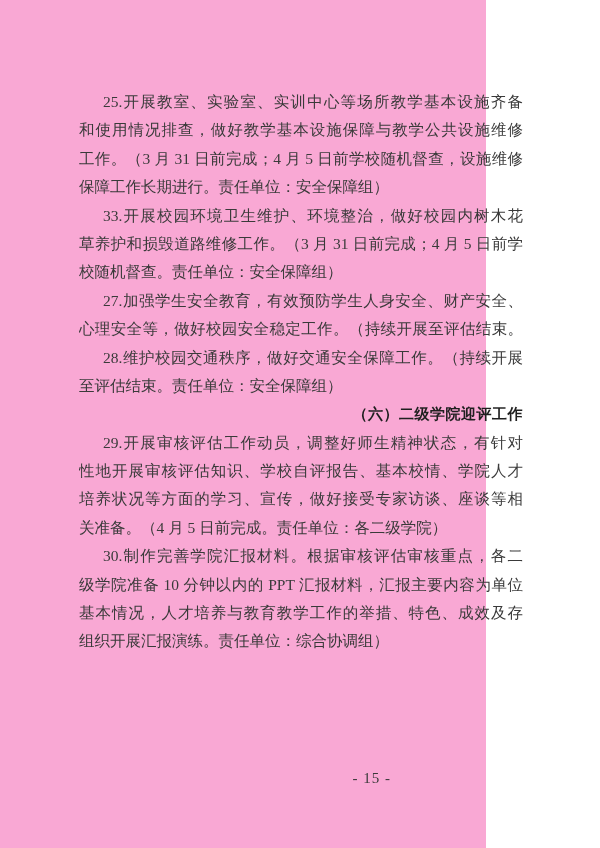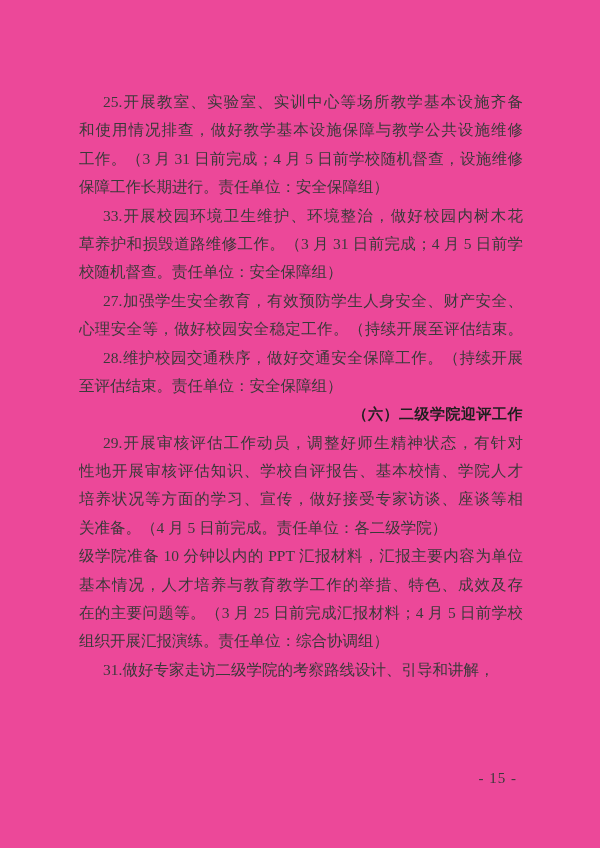--- a/index.html
+++ b/index.html
@@ -5,23 +5,23 @@
   html, body {
     margin: 0;
     padding: 0;
     width: 600px;
     height: 848px;
     background: #ffffff;
     overflow: hidden;
   }
   .page {
     position: relative;
-    width: 600px;
+    width: 486px;
     height: 848px;
-    background: #ec4899;
+    background: #f9a8d4;
     font-family: "Liberation Serif", "DejaVu Serif", serif;
     color: #3a3a3a;
   }
   .body-text {
     position: absolute;
     top: 88px;
     left: 79px;
     width: 444px;
   }
   .para { margin: 0; }
@@ -42,21 +42,21 @@
     font-size: 15px;
     font-weight: 700;
     color: #1f1f1f;
     text-indent: 27px;
     text-align: right;
     letter-spacing: 0.5px;
   }
   .page-number {
     position: absolute;
     top: 770px;
-    right: 83px;
+    right: 95px;
     font-size: 15px;
     color: #3a3a3a;
     letter-spacing: 1px;
   }
 </style>
 </head>
 <body>
 
 <div class="page">
   <div class="body-text">
@@ -89,26 +89,23 @@
     </div>
 
     <div class="para">
       <div class="line first">29.开展审核评估工作动员，调整好师生精神状态，有针对</div>
       <div class="line">性地开展审核评估知识、学校自评报告、基本校情、学院人才</div>
       <div class="line">培养状况等方面的学习、宣传，做好接受专家访谈、座谈等相</div>
       <div class="line last">关准备。（4 月 5 日前完成。责任单位：各二级学院）</div>
     </div>
 
     <div class="para">
+      <div class="line first">30.制作完善学院汇报材料。根据审核评估审核重点，各二</div>
       <div class="line">级学院准备 10 分钟以内的 PPT 汇报材料，汇报主要内容为单位</div>
       <div class="line">基本情况，人才培养与教育教学工作的举措、特色、成效及存</div>
-      <div class="line">在的主要问题等。（3 月 25 日前完成汇报材料；4 月 5 日前学校</div>
       <div class="line last">组织开展汇报演练。责任单位：综合协调组）</div>
     </div>
 
-    <div class="para">
-      <div class="line first last">31.做好专家走访二级学院的考察路线设计、引导和讲解，</div>
-    </div>
 
   </div>
 
   <div class="page-number">- 15 -</div>
 </div>
 
 </body></html>

